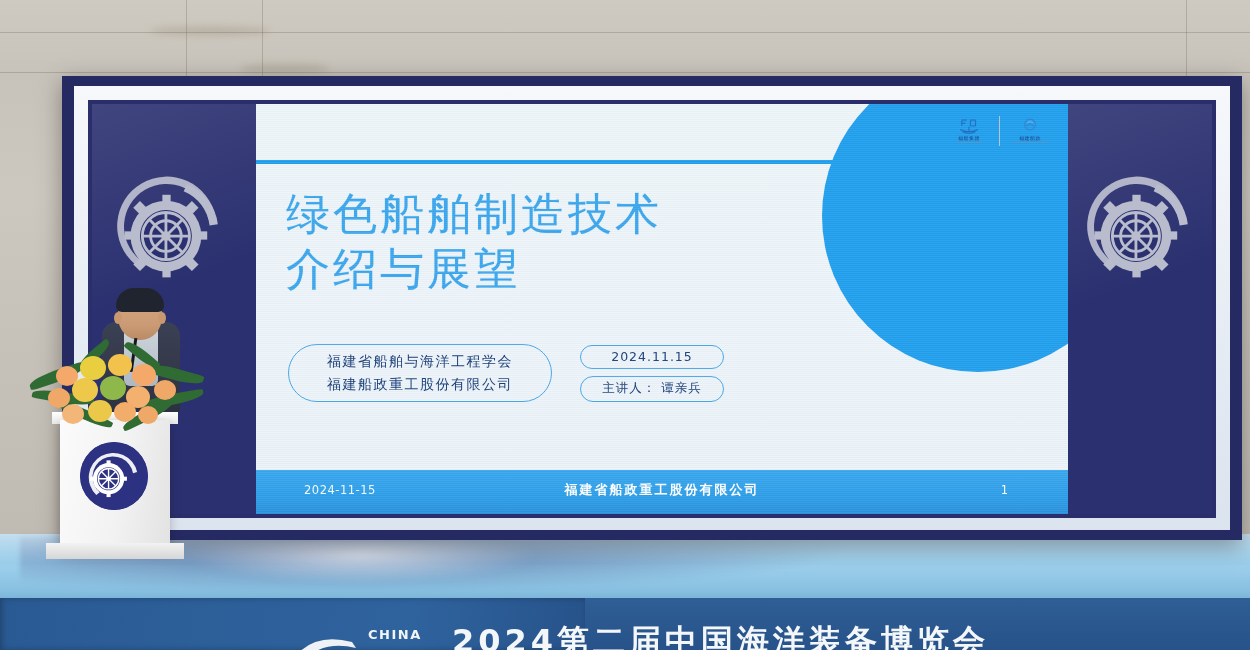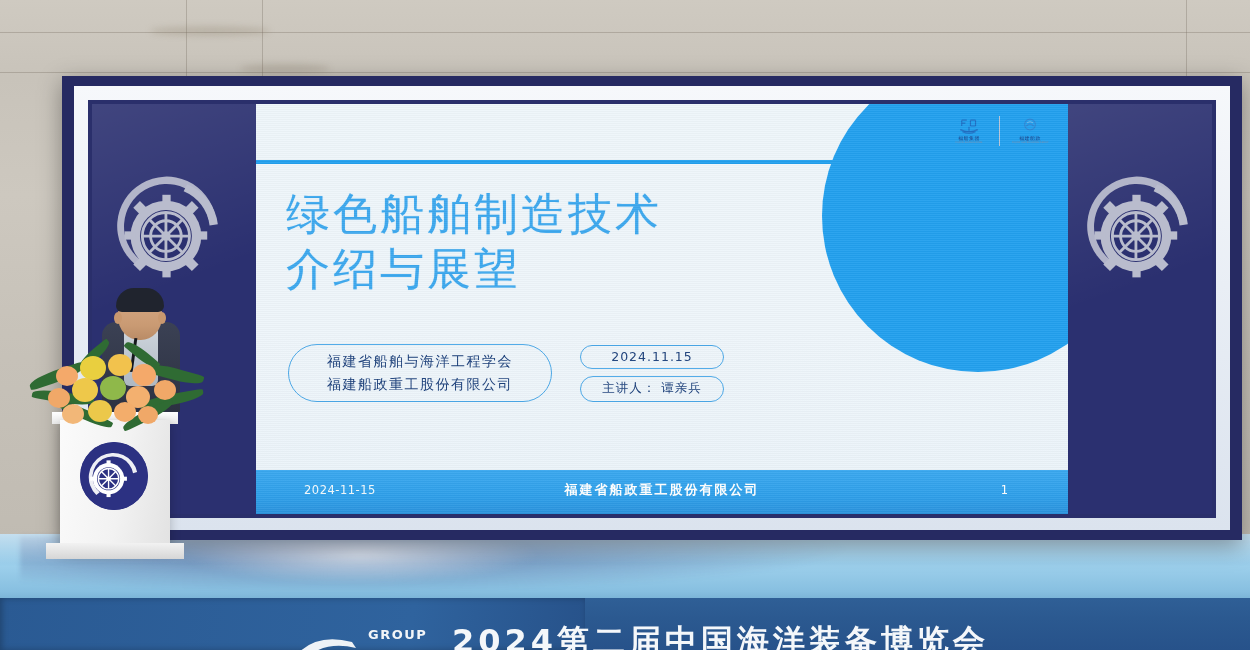--- a/index.html
+++ b/index.html
@@ -370,17 +370,17 @@
     <div class="fl" style="left:60px;top:52px;width:24px;height:22px;background:#ecc84a;"></div>
     <div class="fl" style="left:86px;top:54px;width:22px;height:20px;background:#f3ad6b;"></div>
     <div class="fl" style="left:110px;top:58px;width:20px;height:18px;background:#f0a868;"></div>
   </div>
 
   <div class="banner">
     <svg class="banner-logo" viewBox="0 0 72 40">
       <path d="M2 34 q20 -26 58 -16 l4 6 q-34 -8 -54 14 Z" fill="#eef2f6"></path>
       <ellipse cx="20" cy="38" rx="17" ry="12" fill="#eef2f6"></ellipse>
     </svg>
-    <div class="banner-china">GROUP</div>
+    <div class="banner-china">CHINA</div>
     <div class="banner-title">2024第二届中国海洋装备博览会</div>
   </div>
 
 </div>
 
 </body></html>

